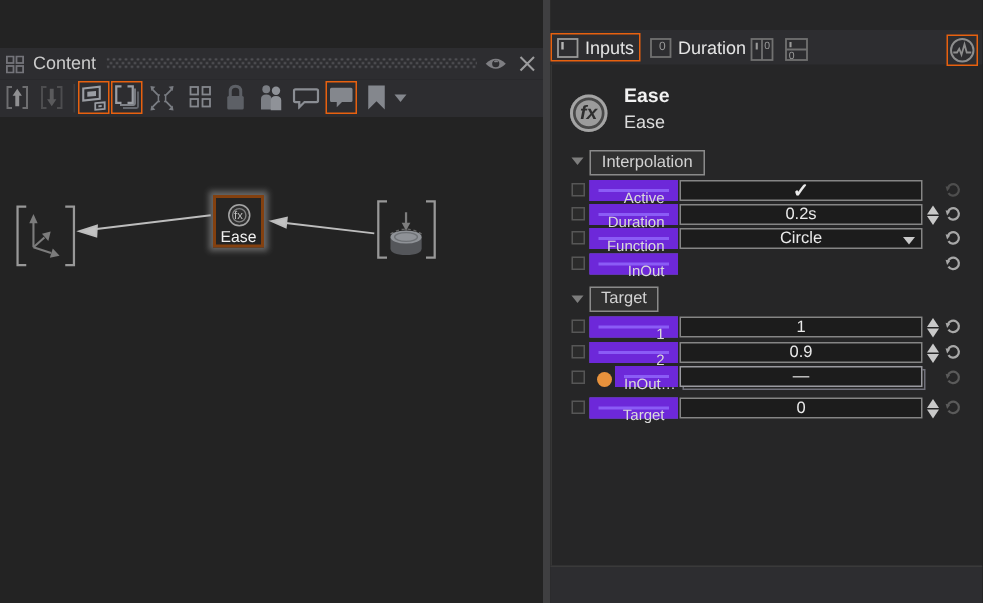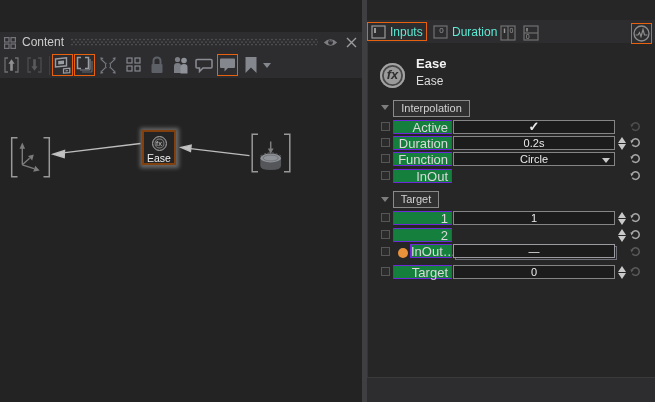--- a/index.html
+++ b/index.html
@@ -22,28 +22,28 @@
 
   
   #rpanel { left:367px; top:0; width:288px; height:402px; background:#262627; }
   #rtitle { left:0; top:0; width:288px; height:20px; background:#ec5a0c; }
   #rtabs  { left:0; top:20px; width:288px; height:23px; background:#2d2d30; z-index:5; }
   #rbody  { left:0; top:43px; width:288px; height:334px; background:#262627;
             border-left:1px solid #363636; }
   #rbottom{ left:0; top:377px; width:288px; height:25px; background:#2d2d30;
             border-top:1px solid #3a3a3a; }
 
-  .tab { position:absolute; display:flex; align-items:center; color:#5eead4; font-size:12px;text-align:center; }
+  .tab { position:absolute; display:flex; align-items:center; color:#e5e5e5; font-size:12px;text-align:center; }
   .obox { border:1px solid #e8610f; }
 
   
   .chk { position:absolute; width:9px; height:9px; border:1px solid #565656; background:#2b2b2b; }
-  .lbl { position:absolute; width:59px; height:14px; color:#dadada; font-size:13px;
+  .lbl { position:absolute; width:59px; height:14px; color:#dadada; font-size:10px;
          text-align:right; line-height:13px; padding-right:3px;
-         border:1px solid #6d28d9; background:#15803d; }
+         border:6px solid #6d28d9; background:#8b5cf6; }
   .fld { position:absolute; left:86px; width:162px; height:14px; background:#1c1c1c;
          border:1px solid #858585; color:#eaeaea; font-size:11px; text-align:center;
          line-height:12px; }
   .sect { position:absolute; height:17px; background:#303030; border:1px solid #8a8a8a;
           color:#d2d2d2; font-size:11px; text-align:center; line-height:15px; }
   .tri  { position:absolute; width:0; height:0; border-left:4.5px solid transparent;
           border-right:4.5px solid transparent; border-top:5.5px solid #7d7d7d; }
   .ddown{ position:absolute; right:4px; top:4.5px; width:0; height:0;
           border-left:4.8px solid transparent; border-right:4.8px solid transparent;
           border-top:5.8px solid #c9c9c9; }
@@ -325,20 +325,21 @@
         <div class="u"></div>
         <div class="d"></div>
       </div>
     <svg class="rst" style="top:212px;" viewBox="0 0 11 11">
         <path d="M1.95 4.1 A3.8 3.8 0 1 1 2.3 7.7" fill="none" stroke="#a8a8a8" stroke-width="1.5"></path>
         <path d="M0.4 3.2 L3.4 4.0 L1.4 6.6 Z" fill="#a8a8a8"></path>
       </svg>
 
     <div class="chk" style="left:14px; top:230px;"></div>
     <div class="lbl" style="left:26px; top:228px;">2</div>
+    <div class="fld" style="top:228px;">0.9</div>
     <div class="spin" style="top:229px;">
         <div class="u"></div>
         <div class="d"></div>
       </div>
     <svg class="rst" style="top:229px;" viewBox="0 0 11 11">
         <path d="M1.95 4.1 A3.8 3.8 0 1 1 2.3 7.7" fill="none" stroke="#a8a8a8" stroke-width="1.5"></path>
         <path d="M0.4 3.2 L3.4 4.0 L1.4 6.6 Z" fill="#a8a8a8"></path>
       </svg>
 
     <div class="chk" style="left:14px; top:247px;"></div>

